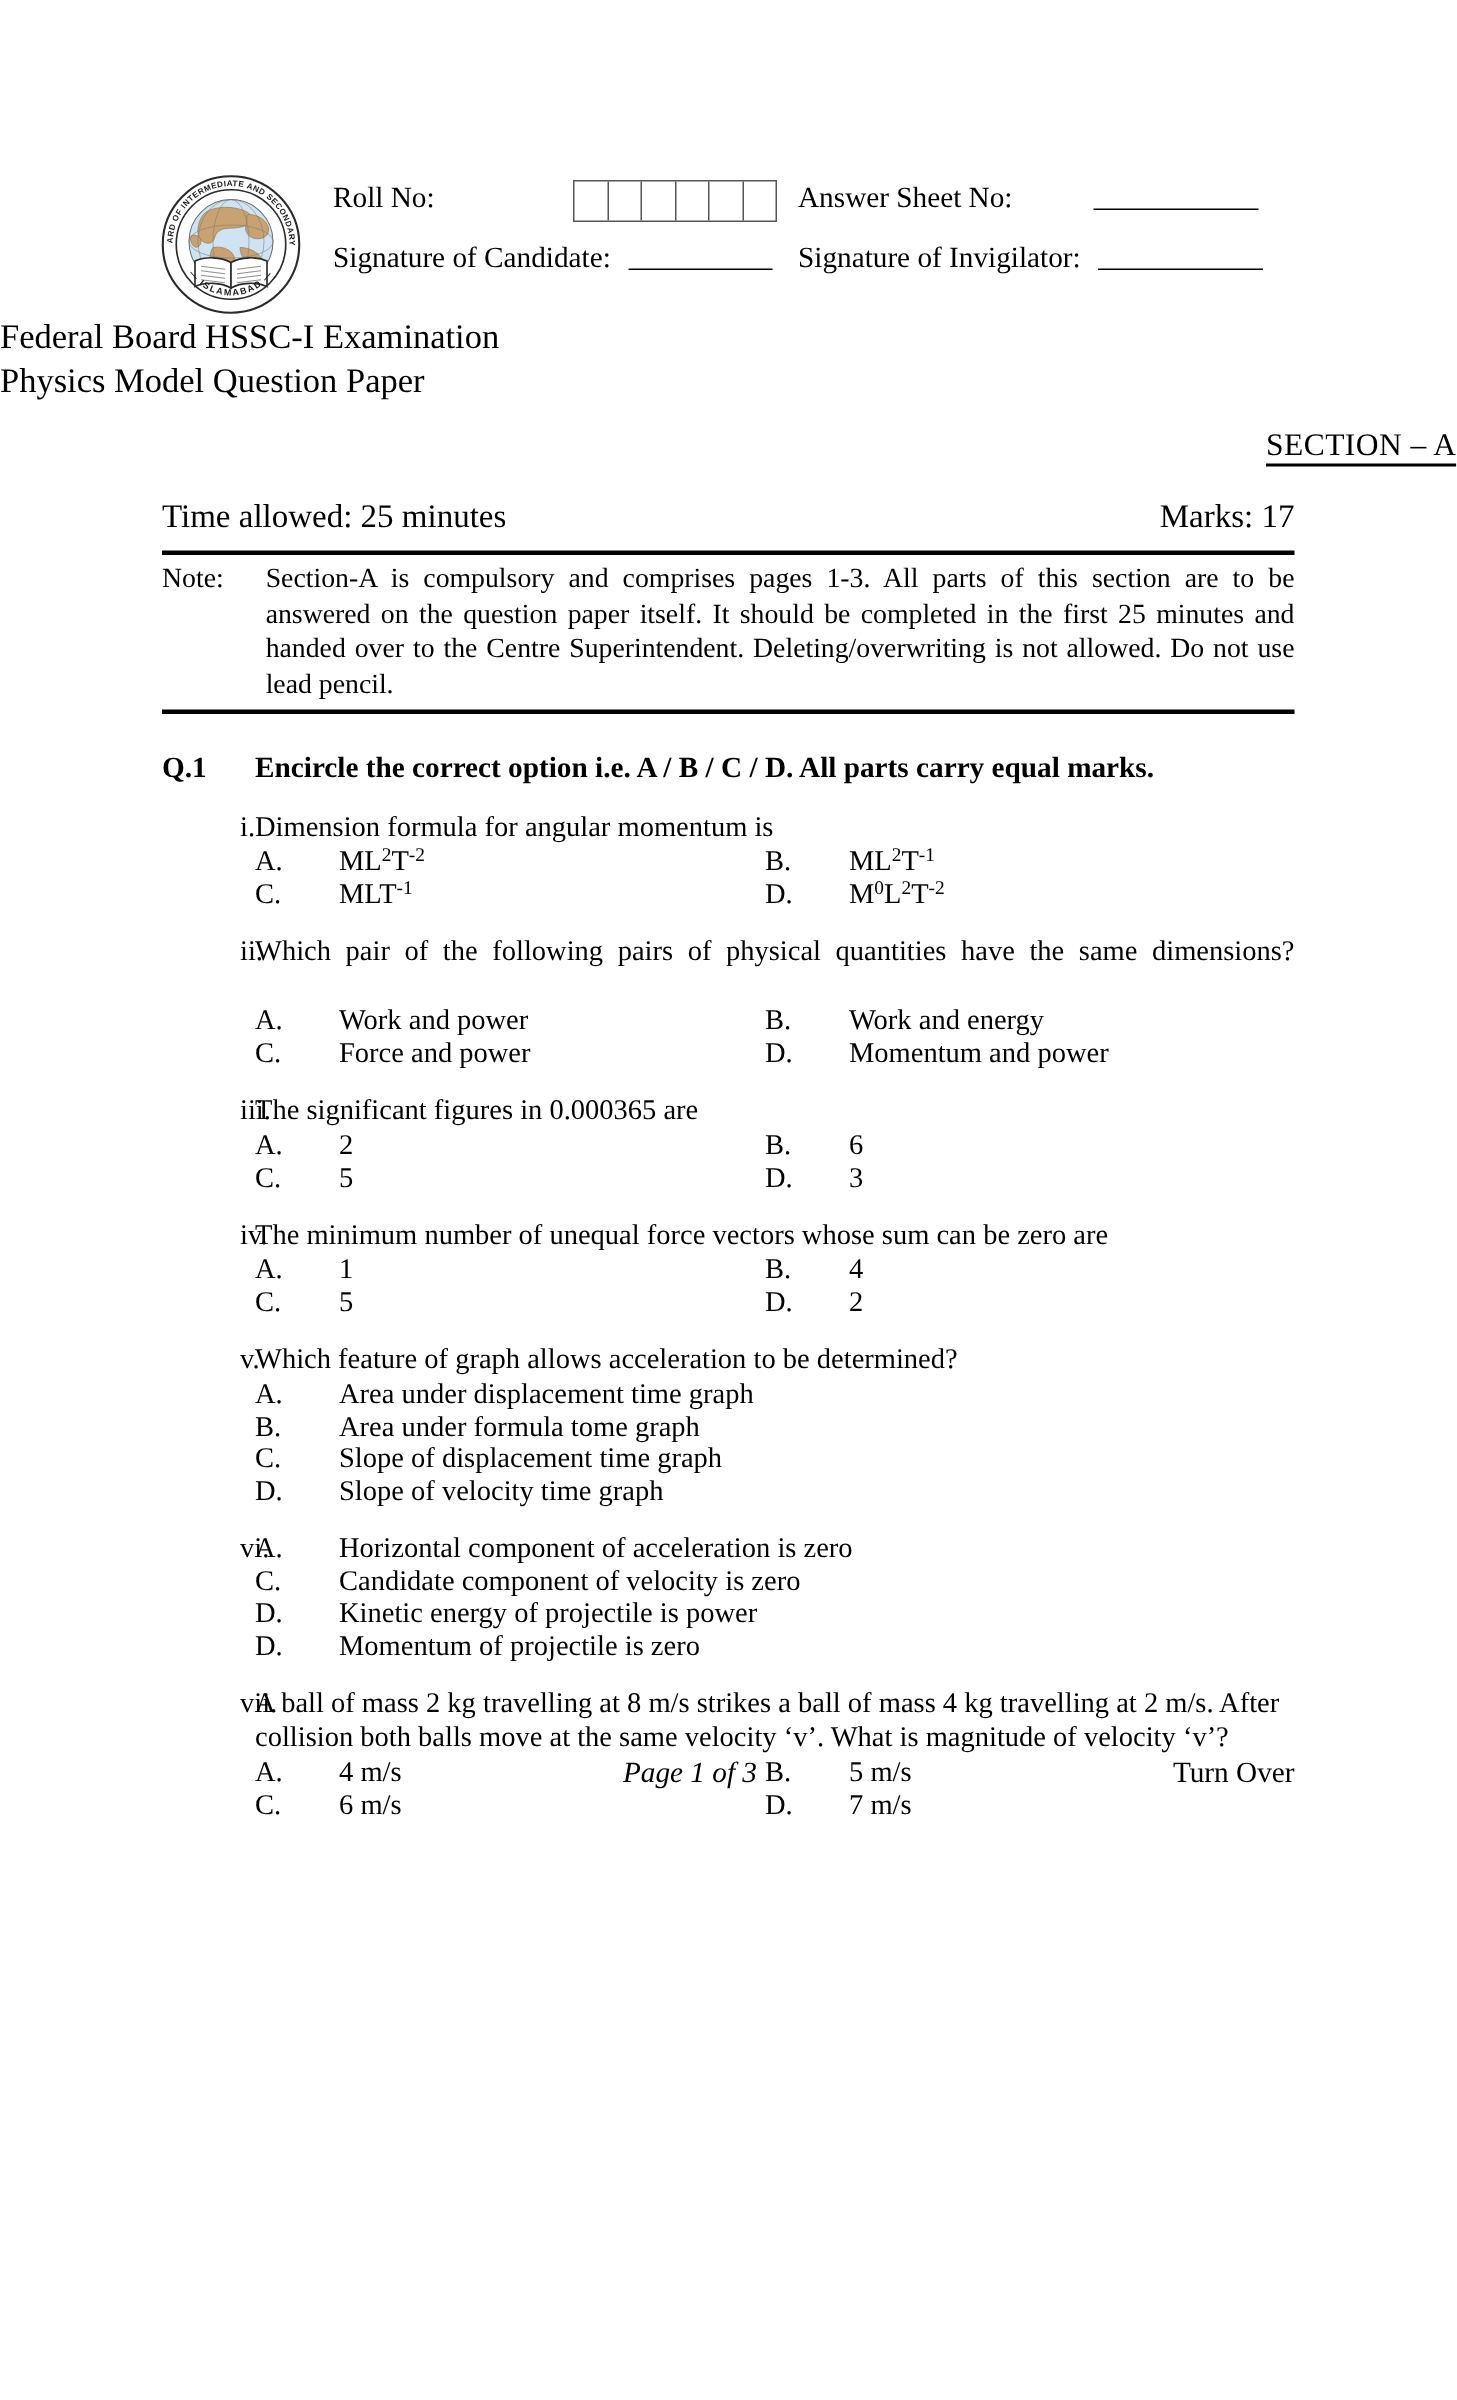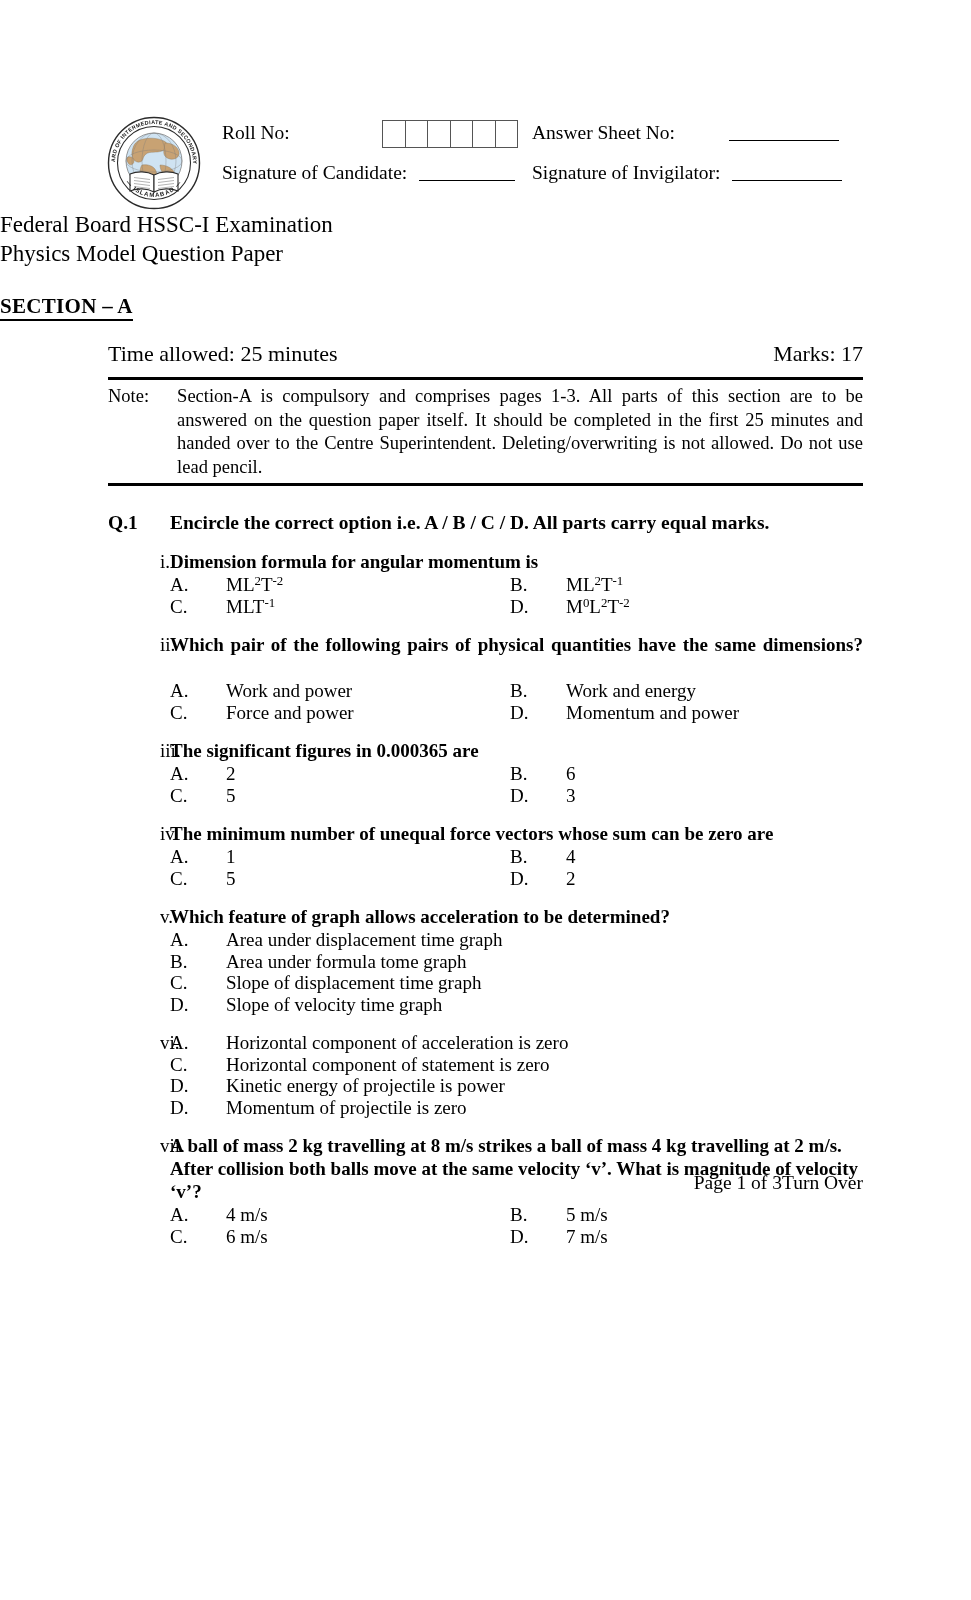--- a/index.html
+++ b/index.html
@@ -108,24 +108,24 @@
   
   .title-block {
     text-align: left;
     margin-top: 10px;
   }
   .title-line {
     font-size: 23px;
     line-height: 29px;
   }
   .section-title {
-    text-align: left;
-    font-weight: bold;
+    text-align: right;
+    font-weight: normal;
     font-size: 21px;
-    margin-top: 26px;
+    margin-top: 16px;
     letter-spacing: 0.3px;
   }
   .section-title span {
     border-bottom: 2px solid #000;
     padding-bottom: 1px;
   }
 
   
   .timemarks {
     display: flex;
@@ -177,21 +177,20 @@
     flex: none;
     font-size: 19px;
     line-height: 23px;
     padding-left: 52px;
     box-sizing: border-box;
   }
   .item-body { flex: 1; }
   .stem {
     font-size: 19px;
     line-height: 23px;
-    font-weight: bold;
   }
   .stem.justify { text-align: justify; }
   .stem.justify::after {
     content: "";
     display: inline-block;
     width: 100%;
   }
 
   .opts { margin-top: 1px; }
   .opt-row { display: flex; }
@@ -216,22 +215,23 @@
     position: absolute;
     left: 108px;
     right: 108px;
     top: 1172px;
     display: flex;
     align-items: baseline;
     font-size: 19.5px;
   }
   .footer .pg {
     flex: 1;
-    text-align: right;
+    text-align: center;
     padding-left: 30px;
+    font-style: italic;
   }
   .footer .turn { white-space: nowrap; }
 </style>
 </head>
 <body>
 
 <div class="page">
   <div class="sheet">
 
     <div class="header">
@@ -489,21 +489,21 @@
             <div class="opts">
               <div class="opt-row one-col">
                 <div class="opt">
                   <span class="lab">A.</span>
                   <span class="txt">Horizontal component of acceleration is zero</span>
                 </div>
               </div>
               <div class="opt-row one-col">
                 <div class="opt">
                   <span class="lab">C.</span>
-                  <span class="txt">Horizontal component of statement is zero</span>
+                  <span class="txt">Candidate component of velocity is zero</span>
                 </div>
               </div>
               <div class="opt-row one-col">
                 <div class="opt">
                   <span class="lab">D.</span>
                   <span class="txt">Kinetic energy of projectile is power</span>
                 </div>
               </div>
               <div class="opt-row one-col">
                 <div class="opt">

